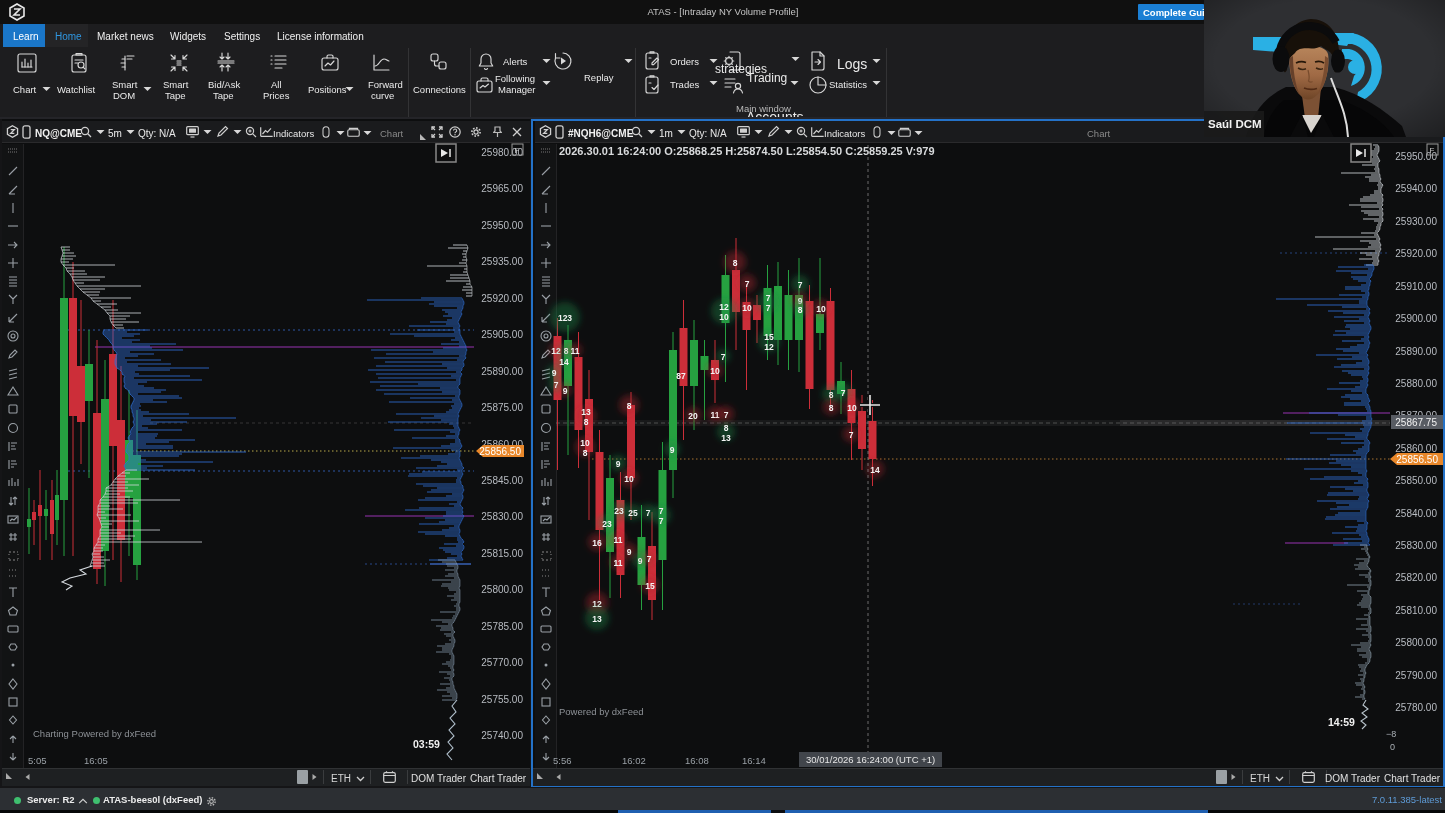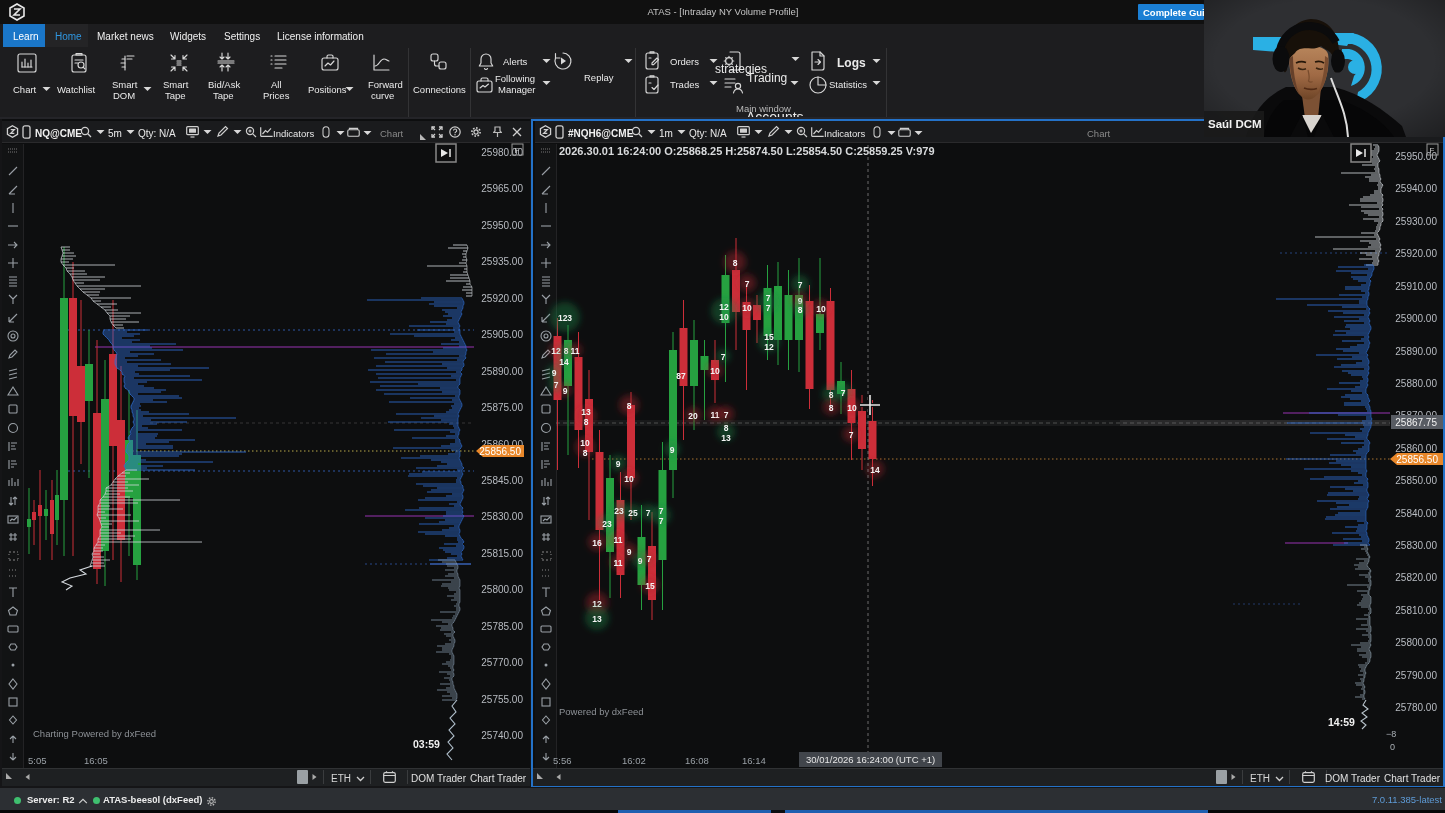--- a/index.html
+++ b/index.html
@@ -184,21 +184,21 @@
 <div class="abs" style="left:790px;top:80px">
     <svg width="9" height="6" viewBox="0 0 9 6">
       <path d="M0.5 1 L4.5 5 L8.5 1 Z" fill="#d8d8d8"></path>
     </svg>
   </div>
 <svg class="abs" style="left:807px;top:50px" width="22" height="22" viewBox="0 0 22 22">
     <path d="M5 2h8l4 4v12a2 2 0 0 1-2 2H5z" stroke="#d8d8d8" stroke-width="1.15" fill="none" stroke-linecap="round" stroke-linejoin="round"></path>
     <path d="M13 2v4h4" stroke="#d8d8d8" stroke-width="1.15" fill="none" stroke-linecap="round" stroke-linejoin="round"></path>
     <path d="M8 12h5M11 9.5l2.5 2.5L11 14.5" stroke="#d8d8d8" stroke-width="1.15" fill="none" stroke-linecap="round" stroke-linejoin="round"></path>
   </svg>
-<div class="abs" style="left:837px;top:56px;font-size:12px;color:#eaeaea;font-weight:bold;white-space:nowrap;">Logs</div>
+<div class="abs" style="left:837px;top:56px;font-size:14px;color:#eaeaea;font-weight:normal;white-space:nowrap;">Logs</div>
 <div class="abs" style="left:872px;top:58px">
     <svg width="9" height="6" viewBox="0 0 9 6">
       <path d="M0.5 1 L4.5 5 L8.5 1 Z" fill="#d8d8d8"></path>
     </svg>
   </div>
 <svg class="abs" style="left:807px;top:74px" width="22" height="22" viewBox="0 0 22 22">
     <circle cx="11" cy="11" r="8" stroke="#d8d8d8" stroke-width="1.15" fill="none" stroke-linecap="round" stroke-linejoin="round"></circle>
     <path d="M11 3v8h8" stroke="#d8d8d8" stroke-width="1.15" fill="none" stroke-linecap="round" stroke-linejoin="round"></path>
   </svg>
 <div class="abs" style="left:829px;top:79px;font-size:9.5px;color:#eaeaea;font-weight:normal;white-space:nowrap;">Statistics</div>

